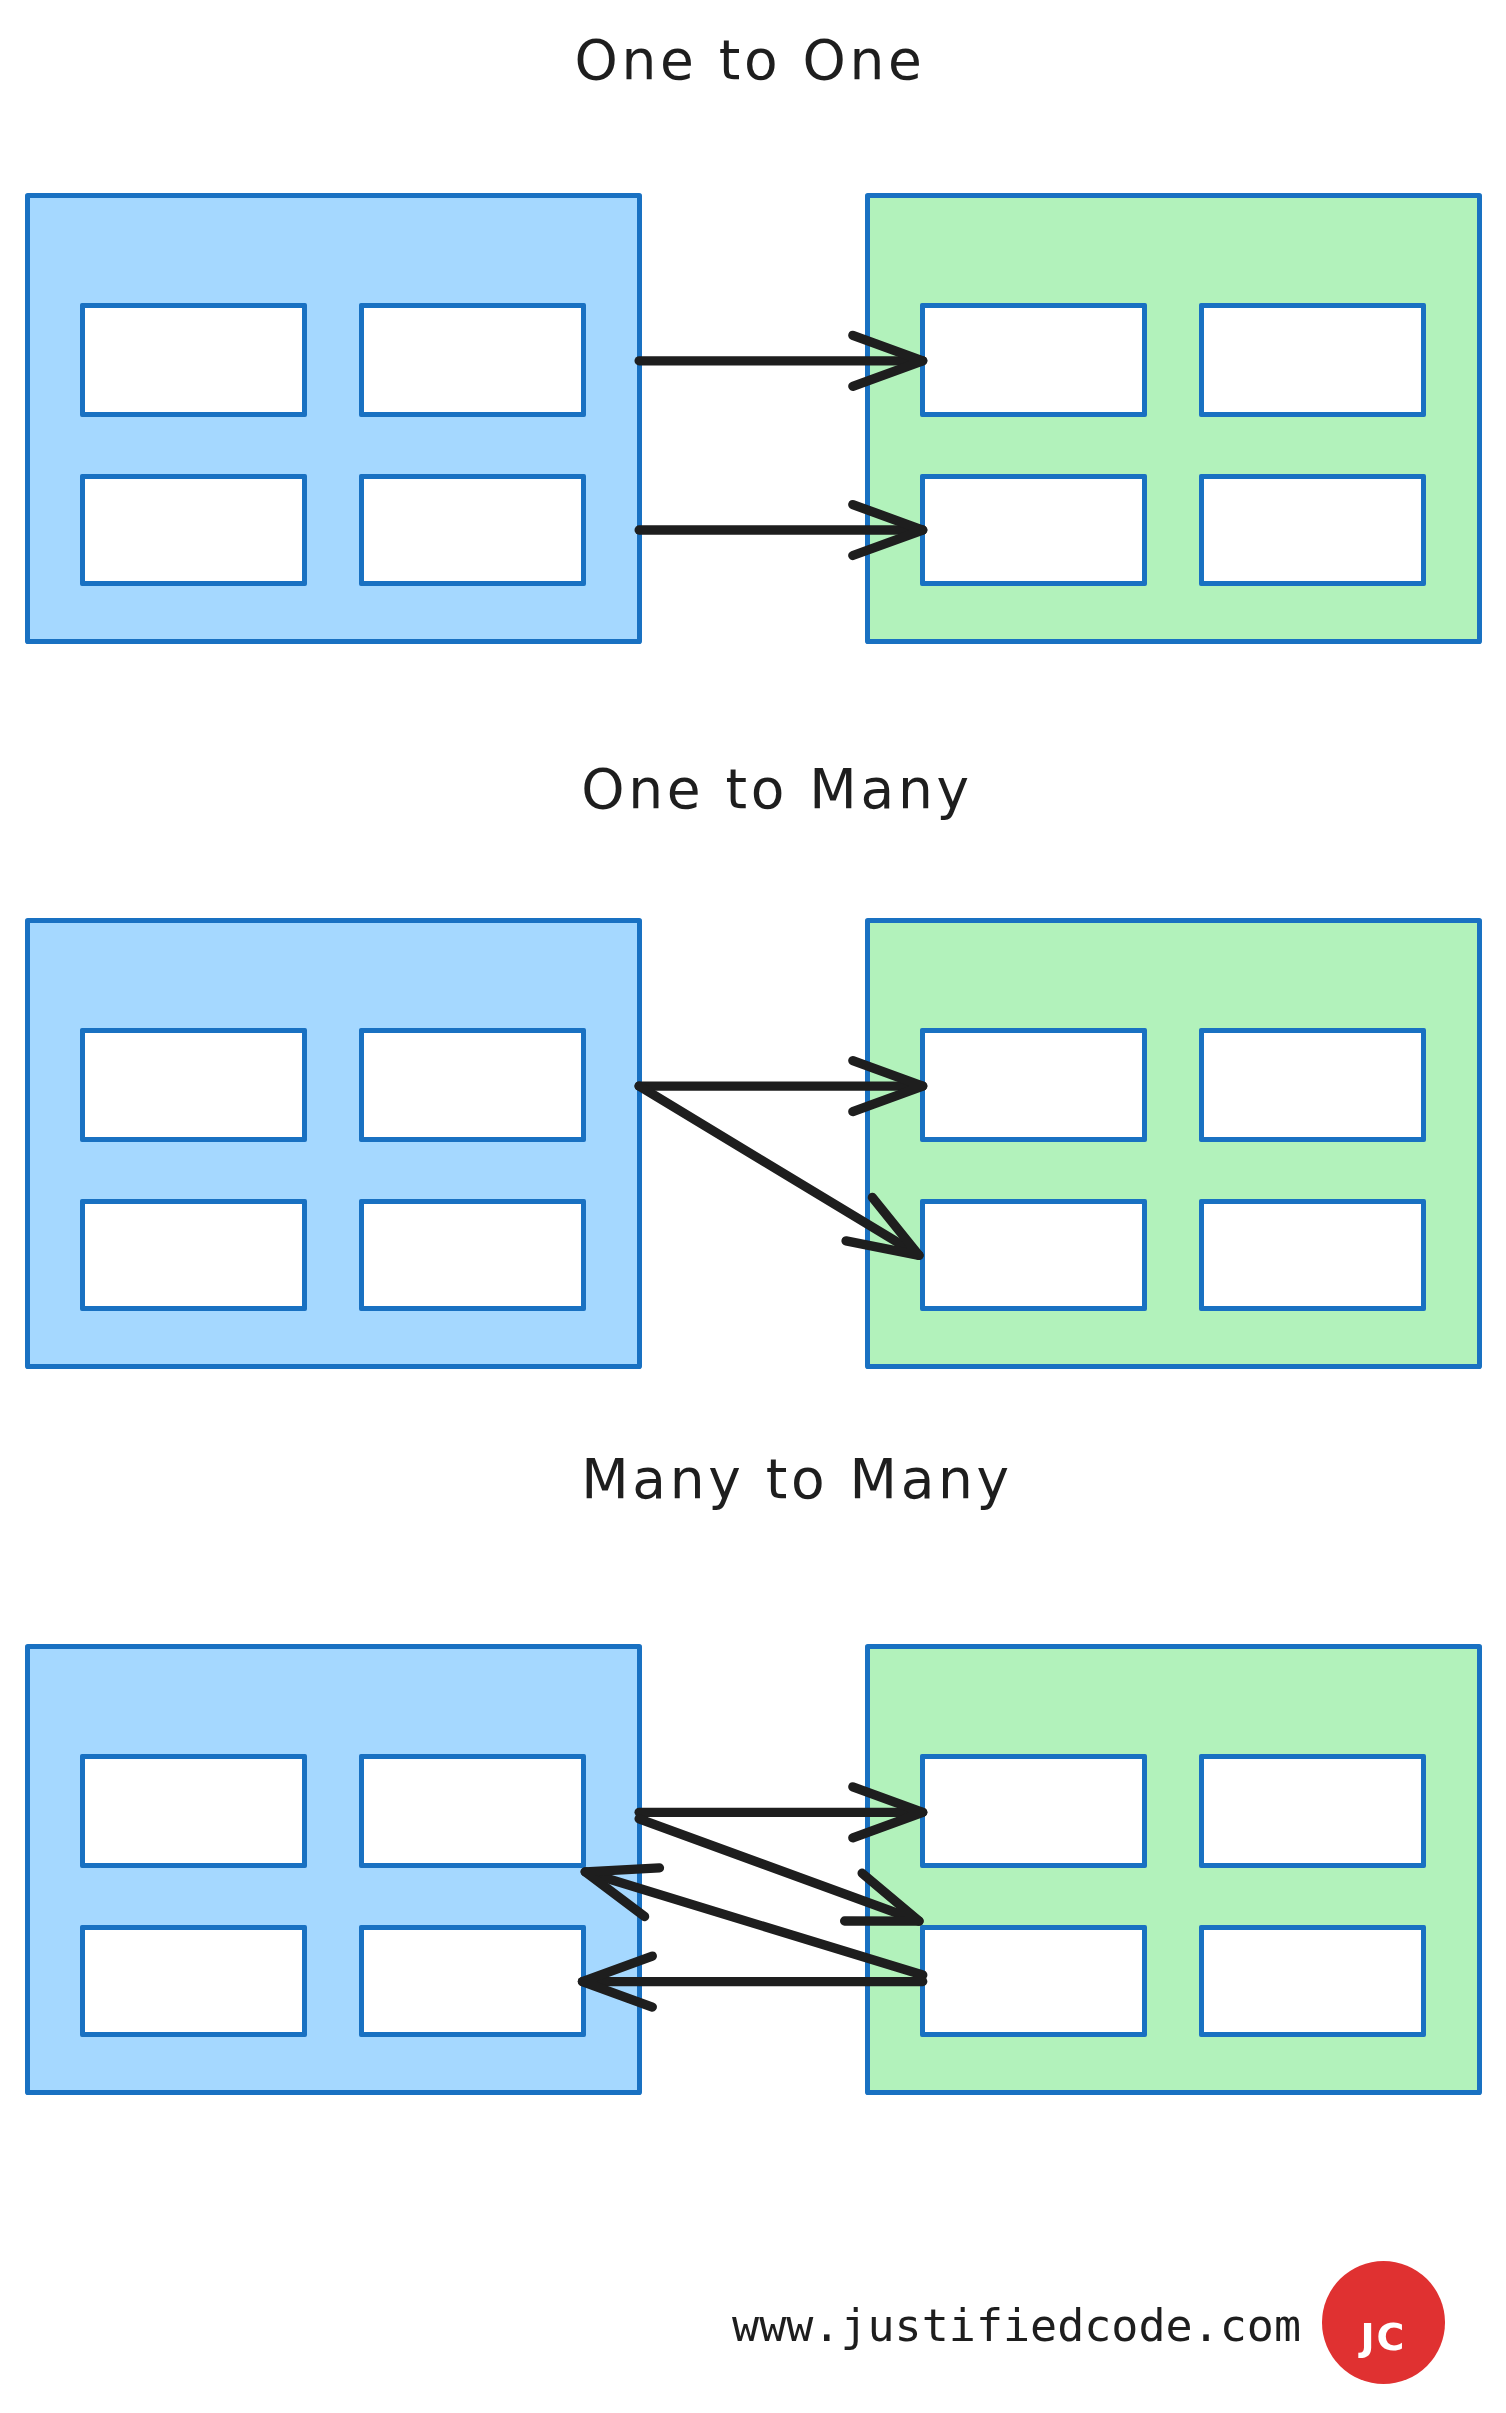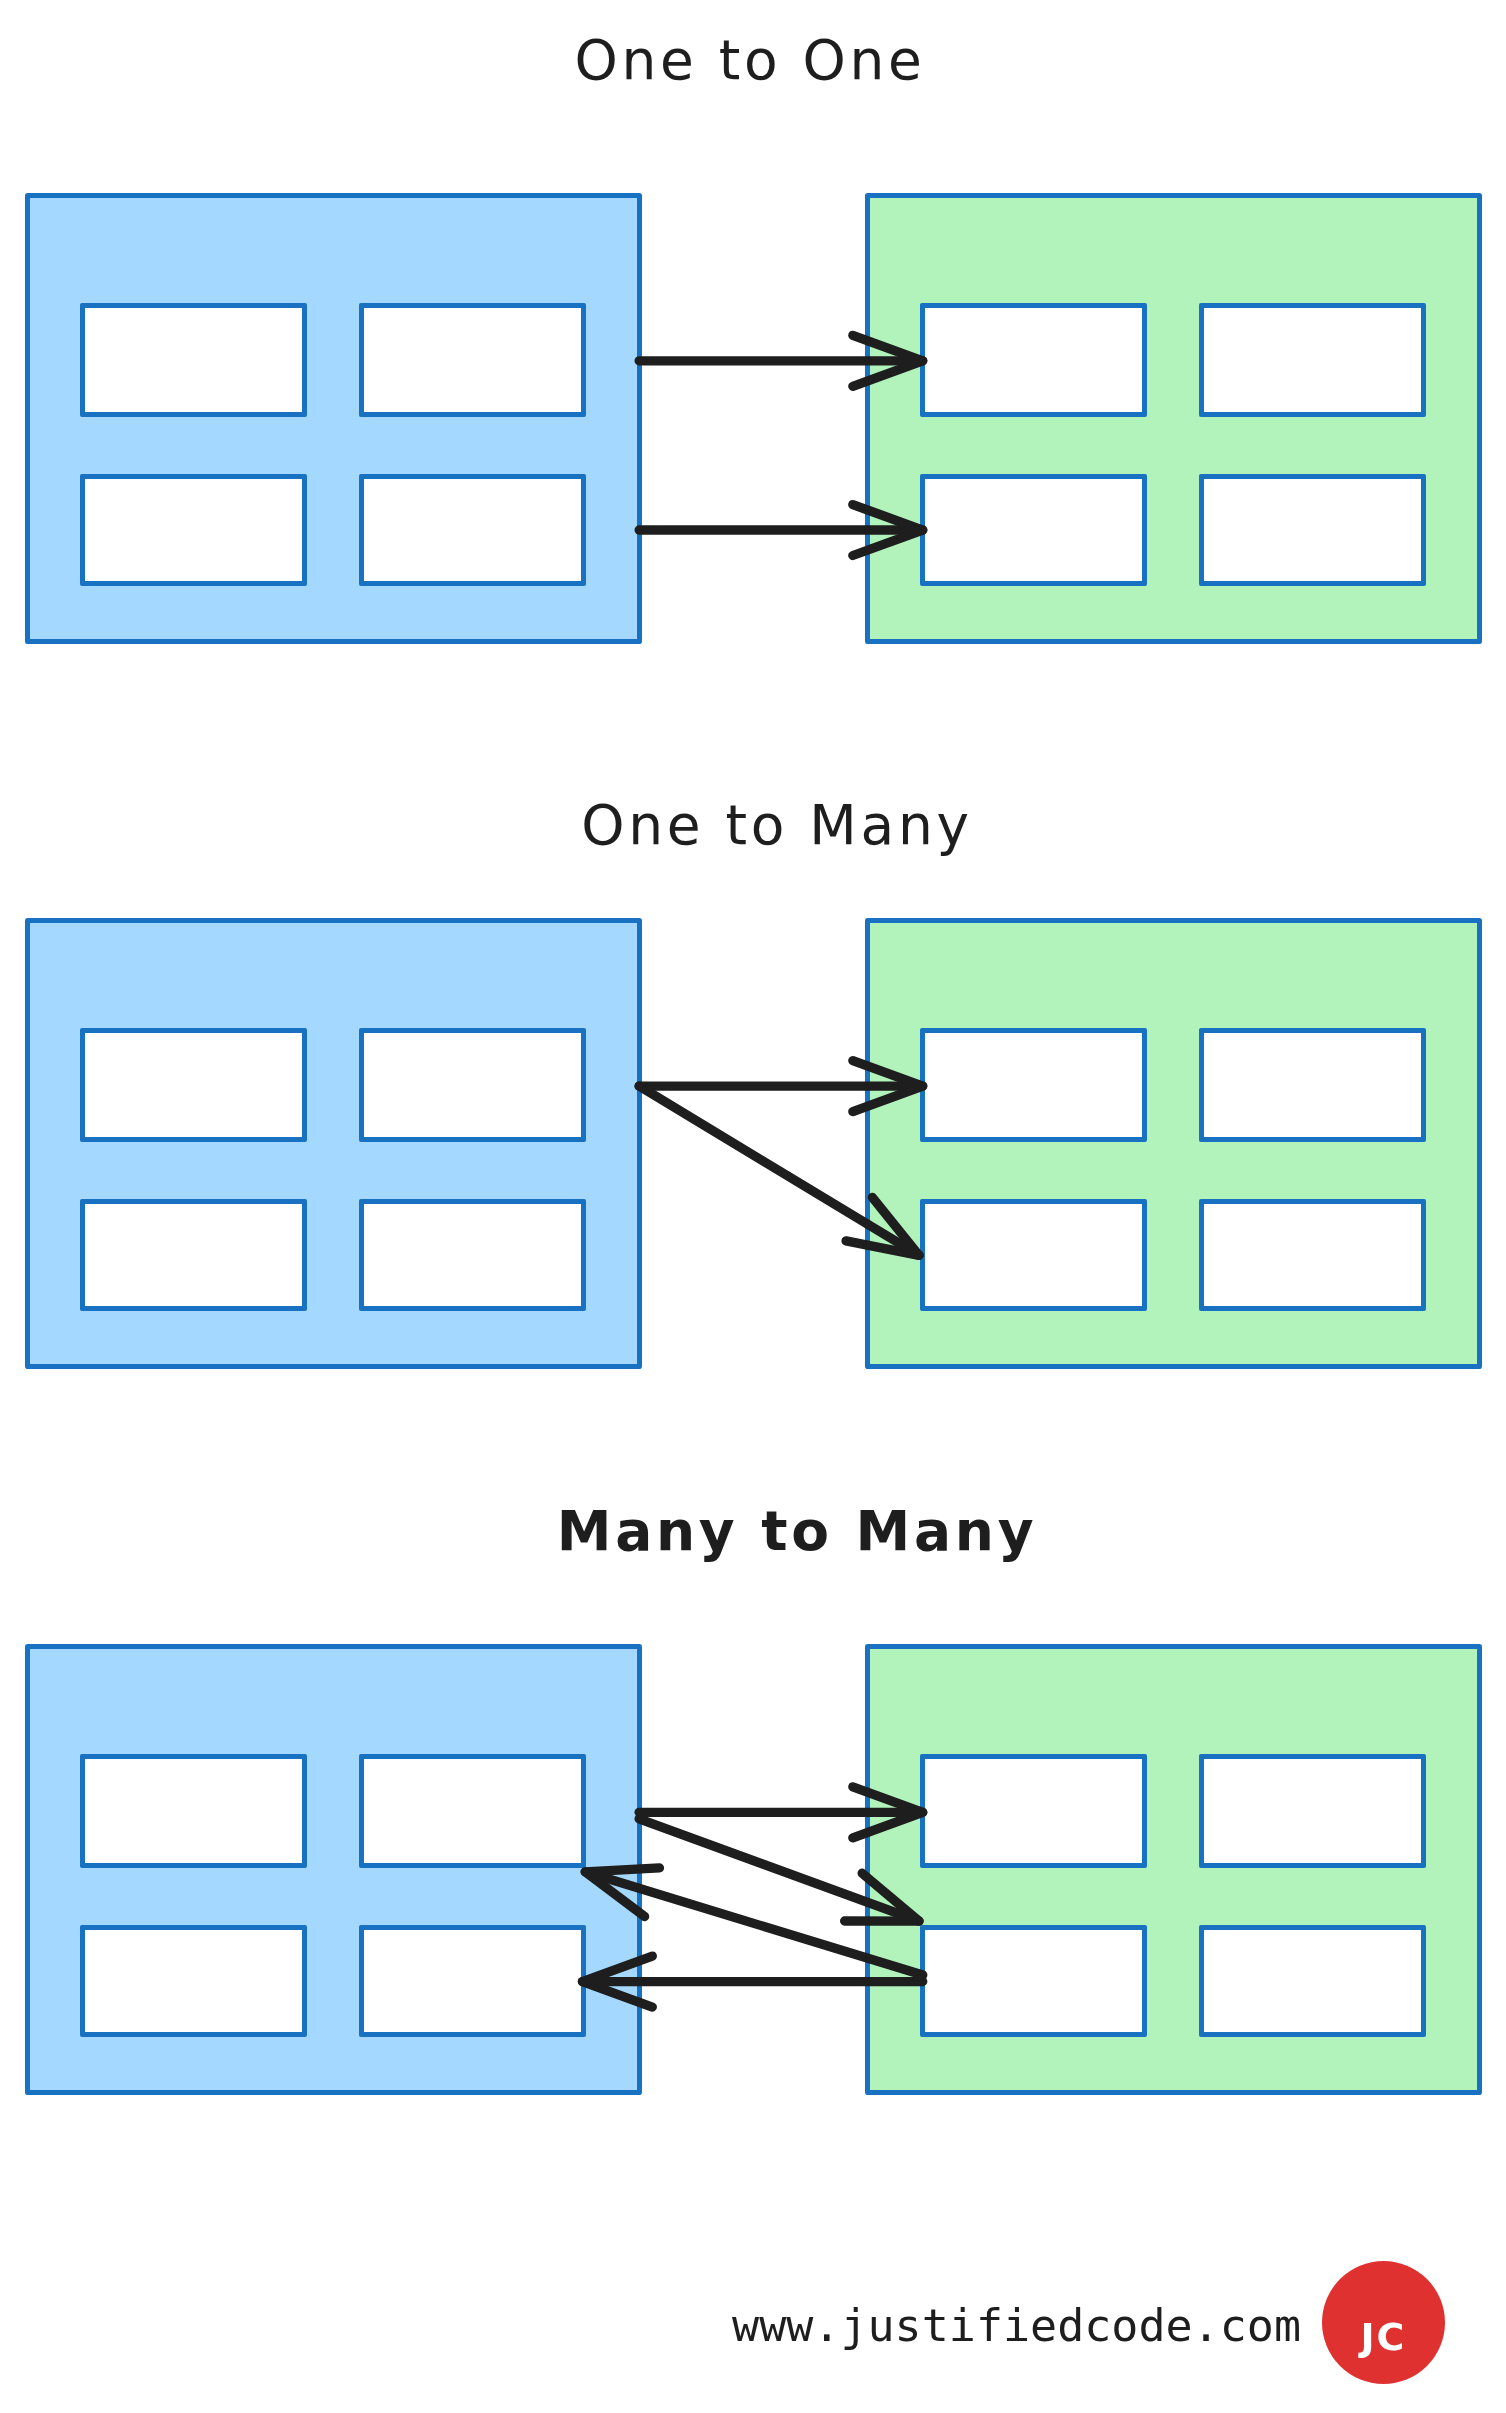--- a/index.html
+++ b/index.html
@@ -69,34 +69,34 @@
         <div class="entity-cell" style="left: 329px; top: 105px; width: 227px; height: 114px;"></div>
         <div class="entity-cell" style="left: 50px; top: 276px; width: 227px; height: 112px;"></div>
         <div class="entity-cell" style="left: 329px; top: 276px; width: 227px; height: 112px;"></div>
       </div>
       <div class="entity-box" style="left: 865px; top: 193px; width: 617px; height: 451px; background: rgb(178, 242, 187);">
         <div class="entity-cell" style="left: 50px; top: 105px; width: 227px; height: 114px;"></div>
         <div class="entity-cell" style="left: 329px; top: 105px; width: 227px; height: 114px;"></div>
         <div class="entity-cell" style="left: 50px; top: 276px; width: 227px; height: 112px;"></div>
         <div class="entity-cell" style="left: 329px; top: 276px; width: 227px; height: 112px;"></div>
       </div>
-      <div class="section-title" style="top: 762px; left: 777px; margin-top: 36px;">One to Many</div>
+      <div class="section-title" style="top: 762px; left: 777px;">One to Many</div>
       <div class="entity-box" style="left: 25px; top: 918px; width: 617px; height: 451px; background: rgb(165, 216, 255);">
         <div class="entity-cell" style="left: 50px; top: 105px; width: 227px; height: 114px;"></div>
         <div class="entity-cell" style="left: 329px; top: 105px; width: 227px; height: 114px;"></div>
         <div class="entity-cell" style="left: 50px; top: 276px; width: 227px; height: 112px;"></div>
         <div class="entity-cell" style="left: 329px; top: 276px; width: 227px; height: 112px;"></div>
       </div>
       <div class="entity-box" style="left: 865px; top: 918px; width: 617px; height: 451px; background: rgb(178, 242, 187);">
         <div class="entity-cell" style="left: 50px; top: 105px; width: 227px; height: 114px;"></div>
         <div class="entity-cell" style="left: 329px; top: 105px; width: 227px; height: 114px;"></div>
         <div class="entity-cell" style="left: 50px; top: 276px; width: 227px; height: 112px;"></div>
         <div class="entity-cell" style="left: 329px; top: 276px; width: 227px; height: 112px;"></div>
       </div>
-      <div class="section-title" style="top: 1504px; left: 797px; font-weight: bold;">Many to Many</div>
+      <div class="section-title" style="top: 1452px; left: 797px;">Many to Many</div>
       <div class="entity-box" style="left: 25px; top: 1644px; width: 617px; height: 451px; background: rgb(165, 216, 255);">
         <div class="entity-cell" style="left: 50px; top: 105px; width: 227px; height: 114px;"></div>
         <div class="entity-cell" style="left: 329px; top: 105px; width: 227px; height: 114px;"></div>
         <div class="entity-cell" style="left: 50px; top: 276px; width: 227px; height: 112px;"></div>
         <div class="entity-cell" style="left: 329px; top: 276px; width: 227px; height: 112px;"></div>
       </div>
       <div class="entity-box" style="left: 865px; top: 1644px; width: 617px; height: 451px; background: rgb(178, 242, 187);">
         <div class="entity-cell" style="left: 50px; top: 105px; width: 227px; height: 114px;"></div>
         <div class="entity-cell" style="left: 329px; top: 105px; width: 227px; height: 114px;"></div>
         <div class="entity-cell" style="left: 50px; top: 276px; width: 227px; height: 112px;"></div>

